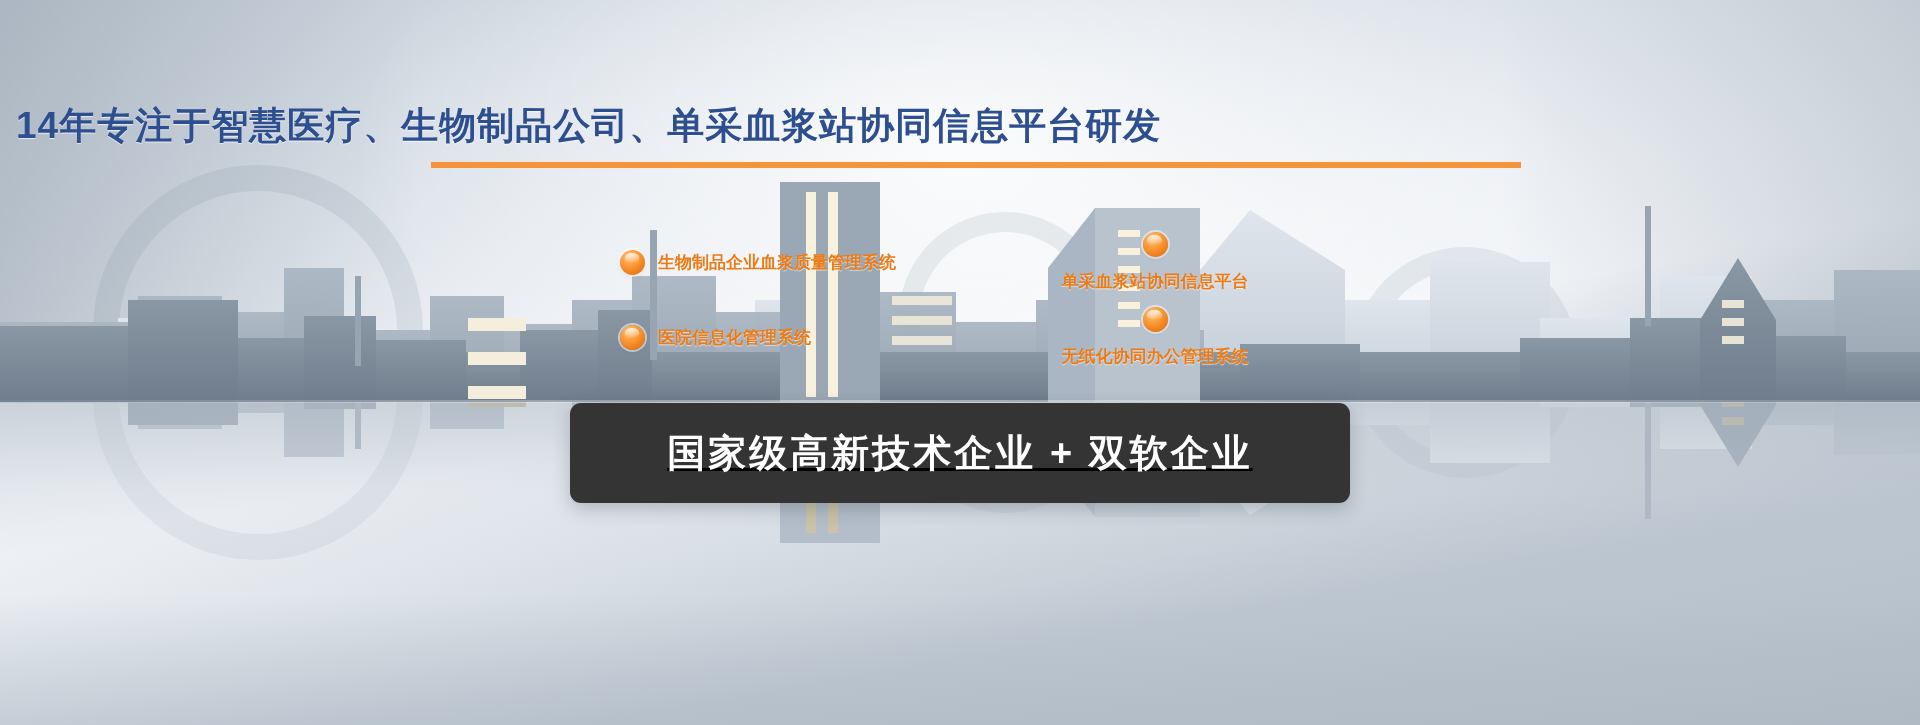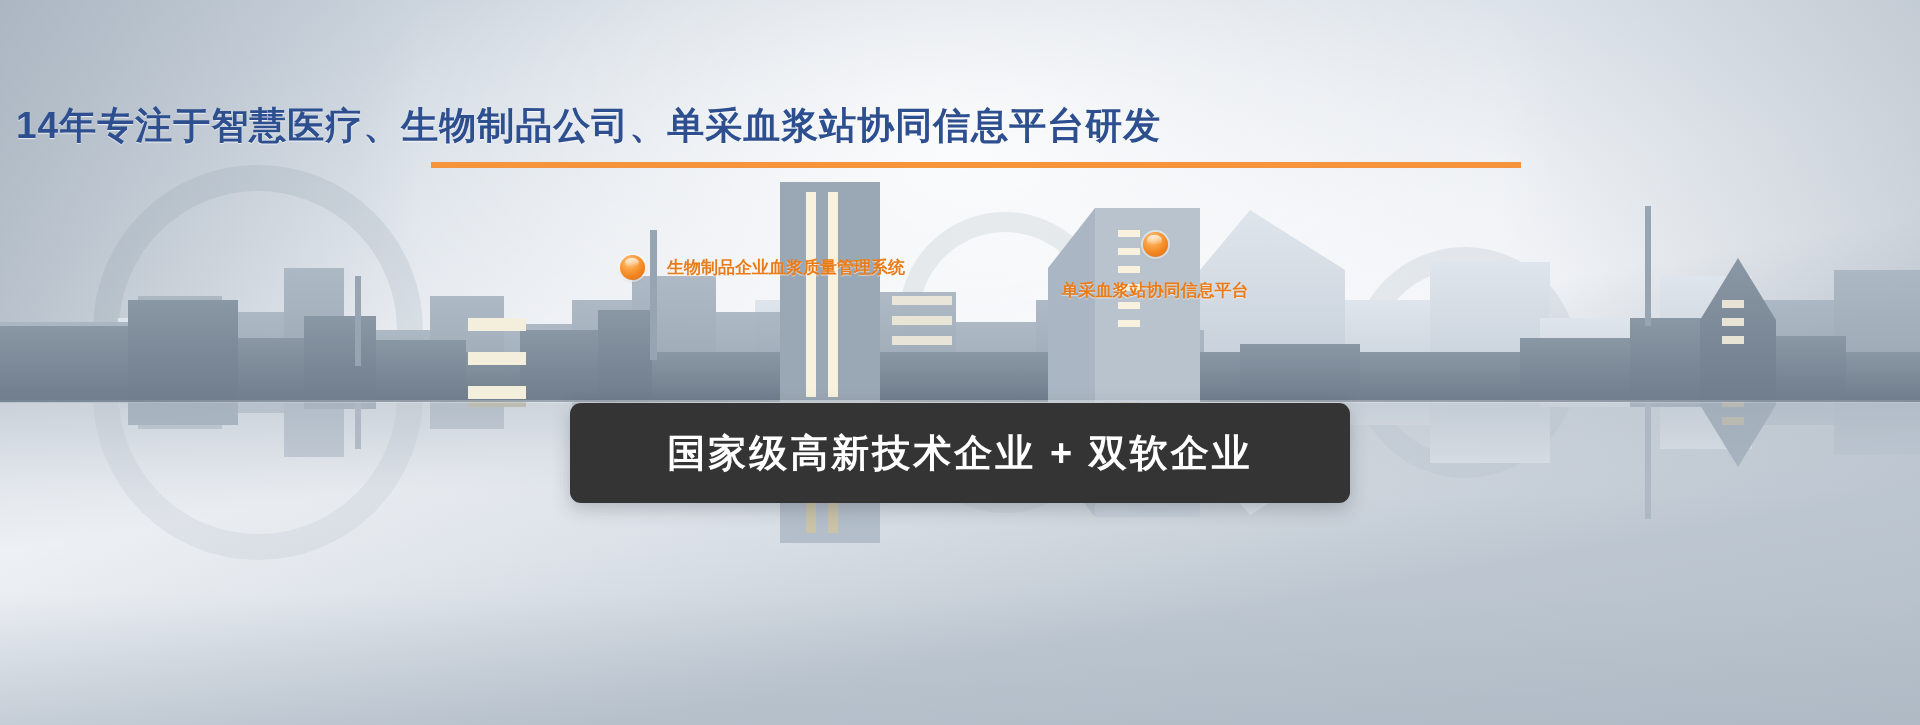--- a/index.html
+++ b/index.html
@@ -63,21 +63,21 @@
     width:1090px;height:6px;margin:14px auto 0;
     background:#f6943c;
   }
 
   
   .features{
     position:absolute;left:0;top:232px;width:1920px;
     display:flex;flex-direction:column;align-items:center;gap:14px;
   }
   .feat-row{display:flex;width:680px;justify-content:flex-start;}
-  .feat{display:flex;align-items:center;gap:22px;}
+  .feat{display:flex;align-items:center;gap:13px;}
   .feat.col1{width:390px;}
   .feat.col2{width:290px;flex-direction:column;}
   .dot{
     width:25px;height:25px;border-radius:50%;flex:0 0 auto;
     background:
       radial-gradient(circle at 38% 28%,#ffc98a 0%,#fba142 32%,#f2841f 62%,#d96a10 100%);
     box-shadow:0 0 0 2px rgba(255,255,255,.55),0 1px 3px rgba(80,60,30,.35);
     position:relative;
   }
   .dot:after{
@@ -90,20 +90,21 @@
     text-shadow:0 1px 1px rgba(255,255,255,.65);
   }
 
   
   .plaque{
     position:absolute;left:50%;top:403px;transform:translateX(-50%);
     width:780px;height:100px;border-radius:11px;
     background:#343434;
     display:flex;align-items:center;justify-content:center;
     box-shadow:0 6px 18px rgba(40,46,55,.25);
+    text-decoration:underline;
   }
   .plaque-text{
     color:#ffffff;font-size:38px;font-weight:bold;letter-spacing:3px;white-space:nowrap;
   }
 </style>
 </head>
 <body>
 
 <div class="banner">
 
@@ -361,19 +362,29 @@
     <div class="feat-row">
       <div class="feat col1">
         <span class="dot"></span>
         <span class="feat-label">生物制品企业血浆质量管理系统</span>
       </div>
       <div class="feat col2">
         <span class="dot"></span>
         <span class="feat-label">单采血浆站协同信息平台</span>
       </div>
     </div>
+    <div class="feat-row">
+      <div class="feat col1">
+        <span class="dot"></span>
+        <span class="feat-label">医院信息化管理系统</span>
+      </div>
+      <div class="feat col2">
+        <span class="dot"></span>
+        <span class="feat-label">无纸化协同办公管理系统</span>
+      </div>
+    </div>
   </div>
 
   <div class="plaque">
     <span class="plaque-text">国家级高新技术企业 + 双软企业</span>
   </div>
 
 </div>
 
 </body></html>

